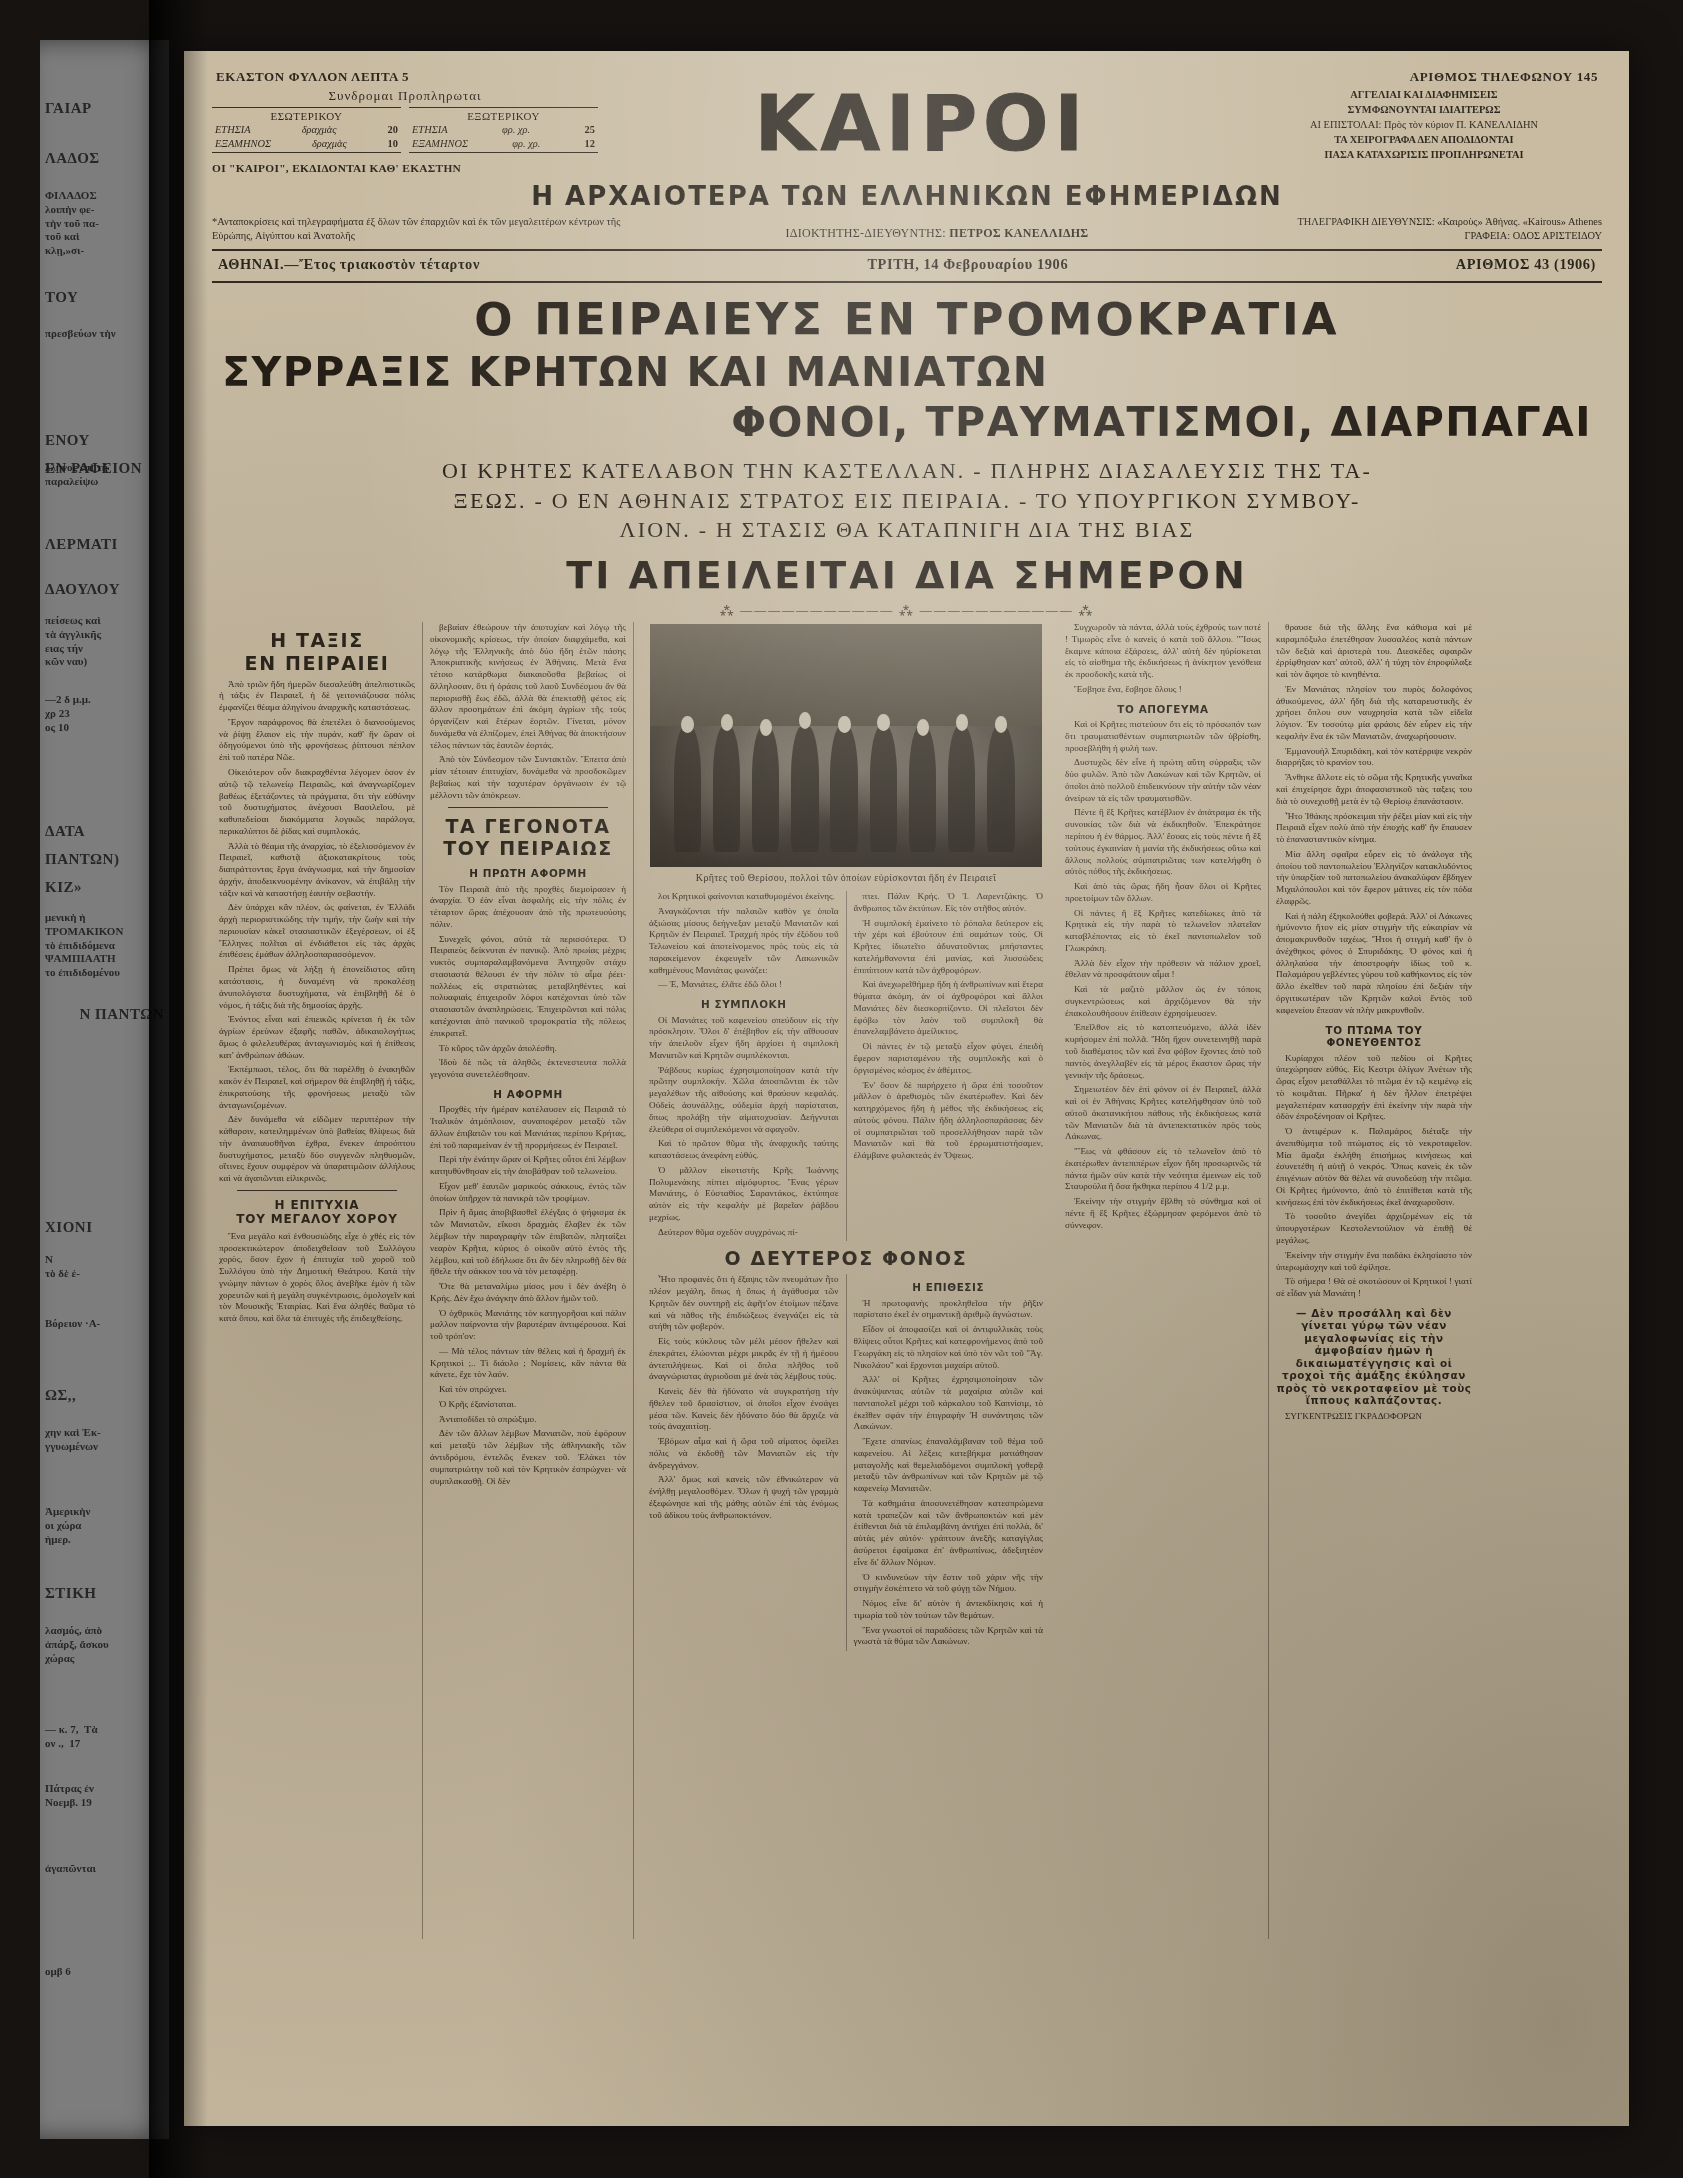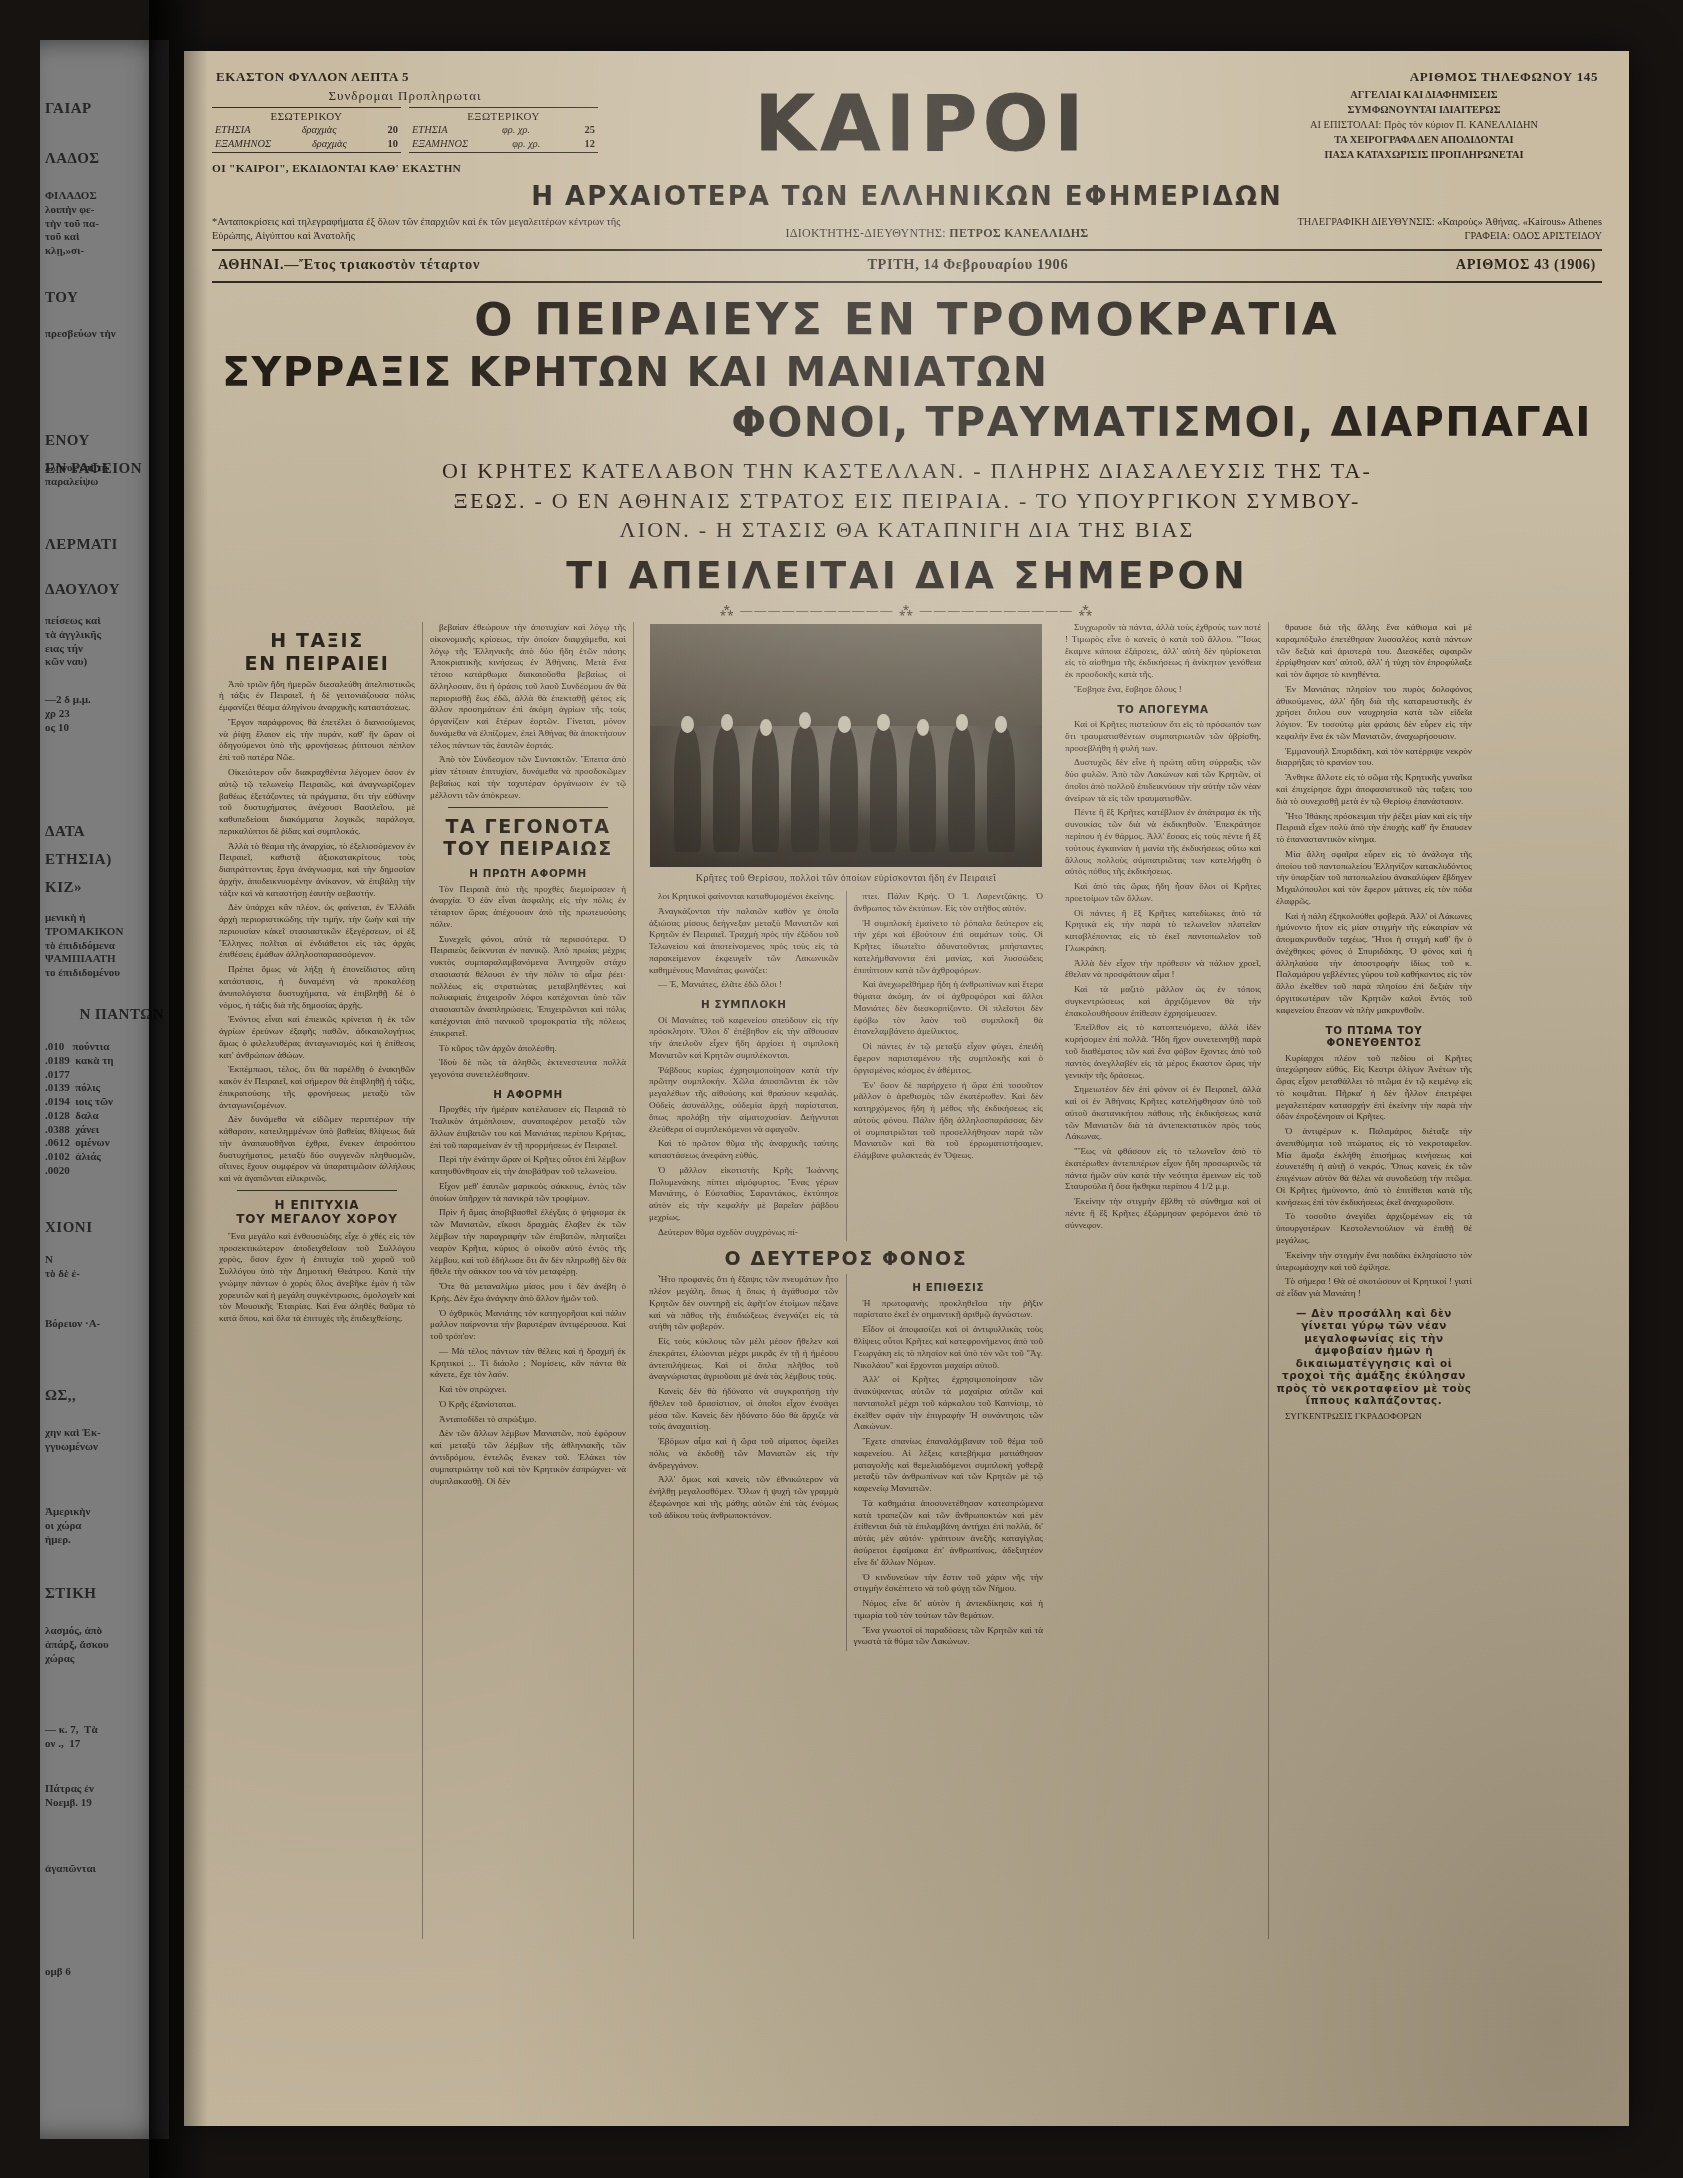--- a/index.html
+++ b/index.html
@@ -145,25 +145,24 @@
     <div class="frag fragb" style="top:248px;">ΤΟΥ</div>
     <div class="frag" style="top:287px;">πρεσβεύων τὴν</div>
     <div class="frag fragb" style="top:376px;margin-top:43px;">ΕΝ ΡΑΦΕΙΟΝ</div>
     <div class="frag fragb" style="top:391px;">ΕΝΟΥ</div>
     <div class="frag" style="top:421px;">λληνος ἐπὶ τῇ<br>παραλείψω</div>
     <div class="frag fragb" style="top:495px;">ΛΕΡΜΑΤΙ</div>
     <div class="frag fragb" style="top:540px;">ΔΑΟΥΛΟΥ</div>
     <div class="frag" style="top:574px;">πείσεως καὶ<br>τὰ ἀγγλικῆς<br>ειας τήν<br>κῶν ναυ)</div>
     <div class="frag" style="top:653px;">—2 δ μ.μ.<br>χρ 23<br>ος 10</div>
     <div class="frag fragb" style="top:782px;">ΔΑΤΑ</div>
-    <div class="frag fragb" style="top:810px;">ΕΤΗΣΙΑ)</div>
+    <div class="frag fragb" style="top:810px;">ΠΑΝΤΩΝ)</div>
     <div class="frag fragb" style="top:838px;">ΚΙΖ»</div>
     <div class="frag" style="top:871px;">μενικὴ ἡ<br>ΤΡΟΜΑΚΙΚΟΝ<br>τὸ ἐπιδιδόμενα<br>ΨΑΜΠΙΑΑΤΗ<br>το ἐπιδιδομένου</div>
     <div class="frag fragb" style="top:965px;text-align:right;">Ν ΠΑΝΤΩΝ</div>
-    <div class="frag" style="top:1000px;">.010&nbsp;&nbsp;&nbsp;πούντια<br>.0189&nbsp;&nbsp;κακὰ τη<br>.0177<br>.0139&nbsp;&nbsp;πόλις<br>.0194&nbsp;&nbsp;ιοις τῶν<br>.0128&nbsp;&nbsp;δαλα<br>.0388&nbsp;&nbsp;χάνει<br>.0612&nbsp;&nbsp;ομένων<br>.0102&nbsp;&nbsp;ἀλιάς<br>.0020</div>
     <div class="frag fragb" style="top:1178px;">ΧΙΟΝΙ</div>
     <div class="frag" style="top:1213px;">Ν<br>τὸ δὲ ἐ-</div>
     <div class="frag" style="top:1277px;">Βόρειον ·Α-</div>
     <div class="frag fragb" style="top:1346px;">ΩΣ,,</div>
     <div class="frag" style="top:1386px;">χην καὶ Ἐκ-<br>γγυωμένων</div>
     <div class="frag" style="top:1465px;">Ἀμερικὴν<br>οι χώρα<br>ἡμερ.</div>
     <div class="frag fragb" style="top:1544px;">ΣΤΙΚΗ</div>
     <div class="frag" style="top:1584px;">λασμός, ἀπὸ<br>ἁπάρξ, ἄσκου<br>χώρας</div>
     <div class="frag" style="top:1683px;">— κ. 7,&nbsp;&nbsp;Τὰ<br>ον .,&nbsp;&nbsp;17</div>
     <div class="frag" style="top:1742px;">Πάτρας ἐν<br>Νοεμβ. 19</div>

